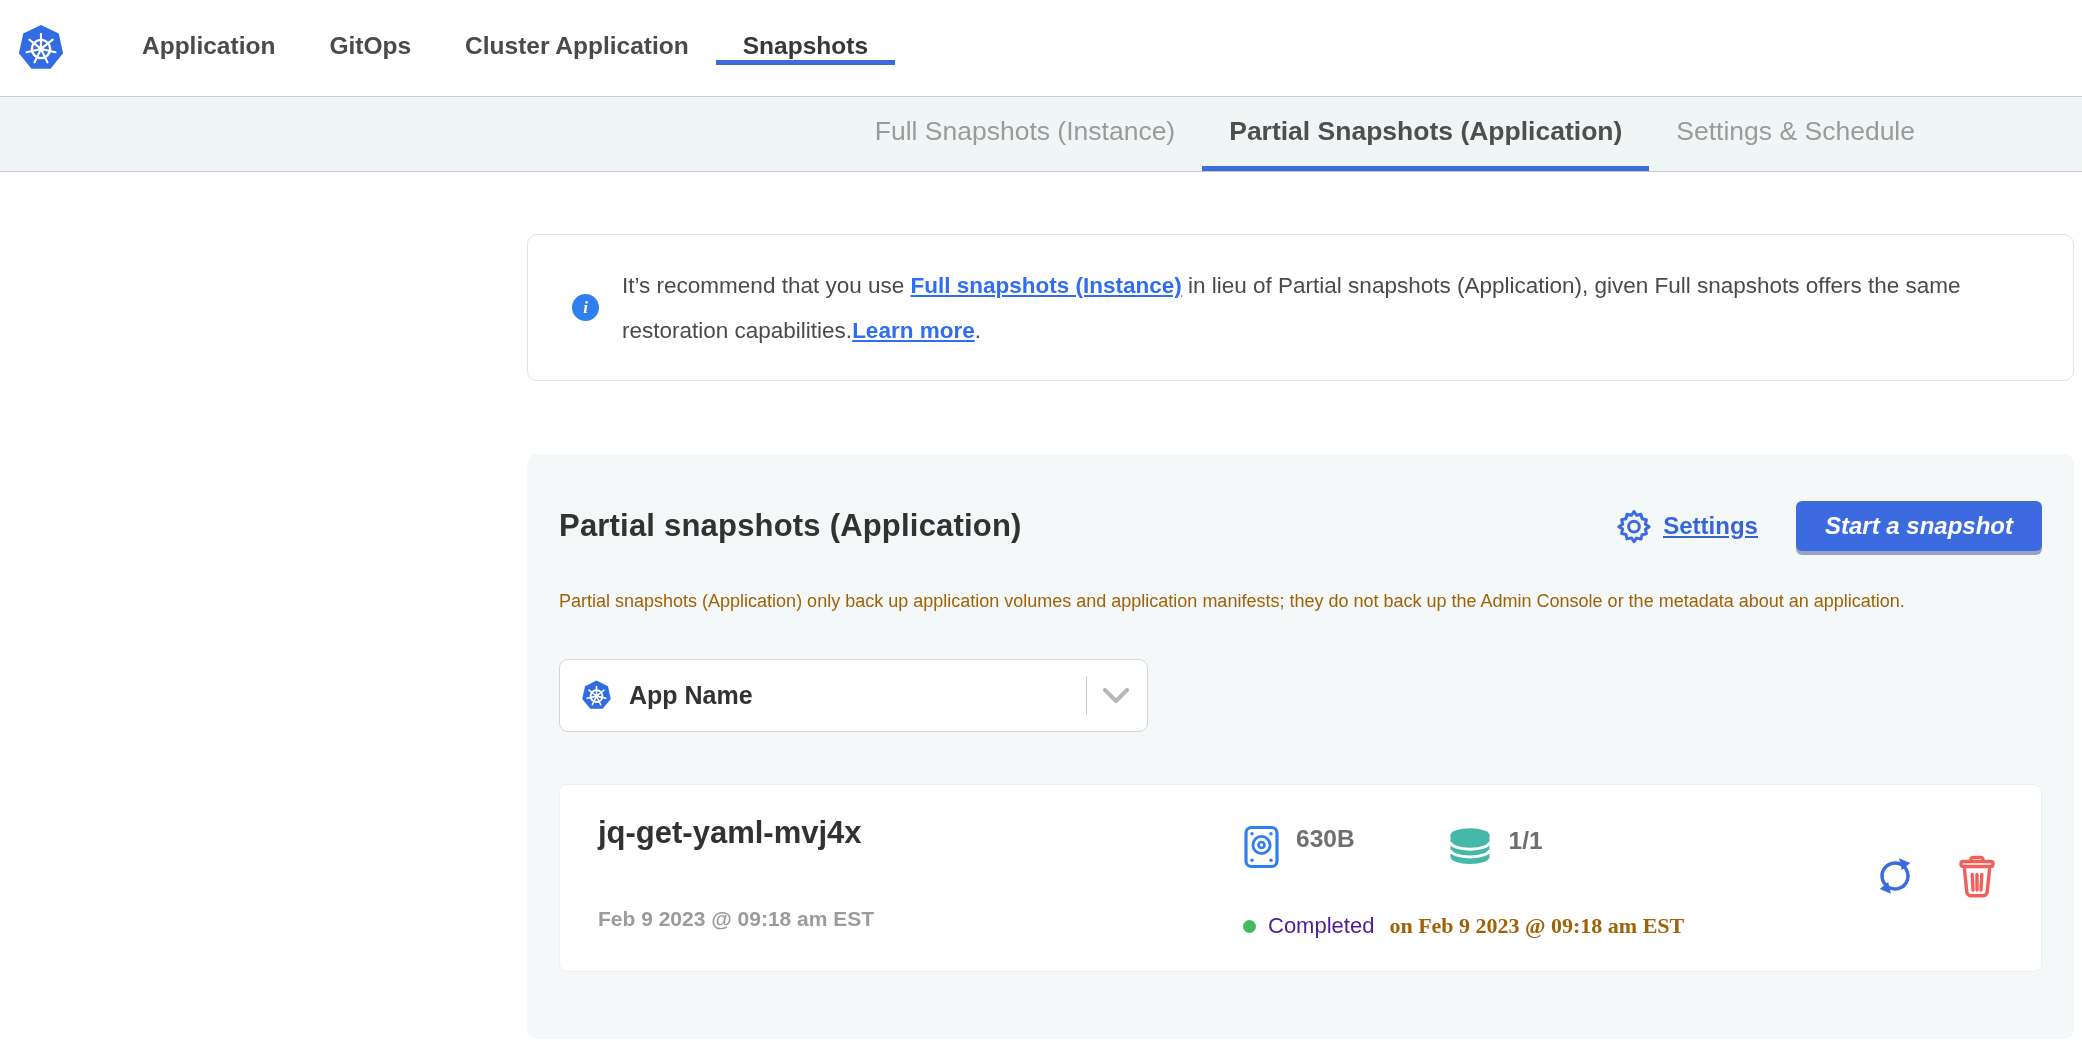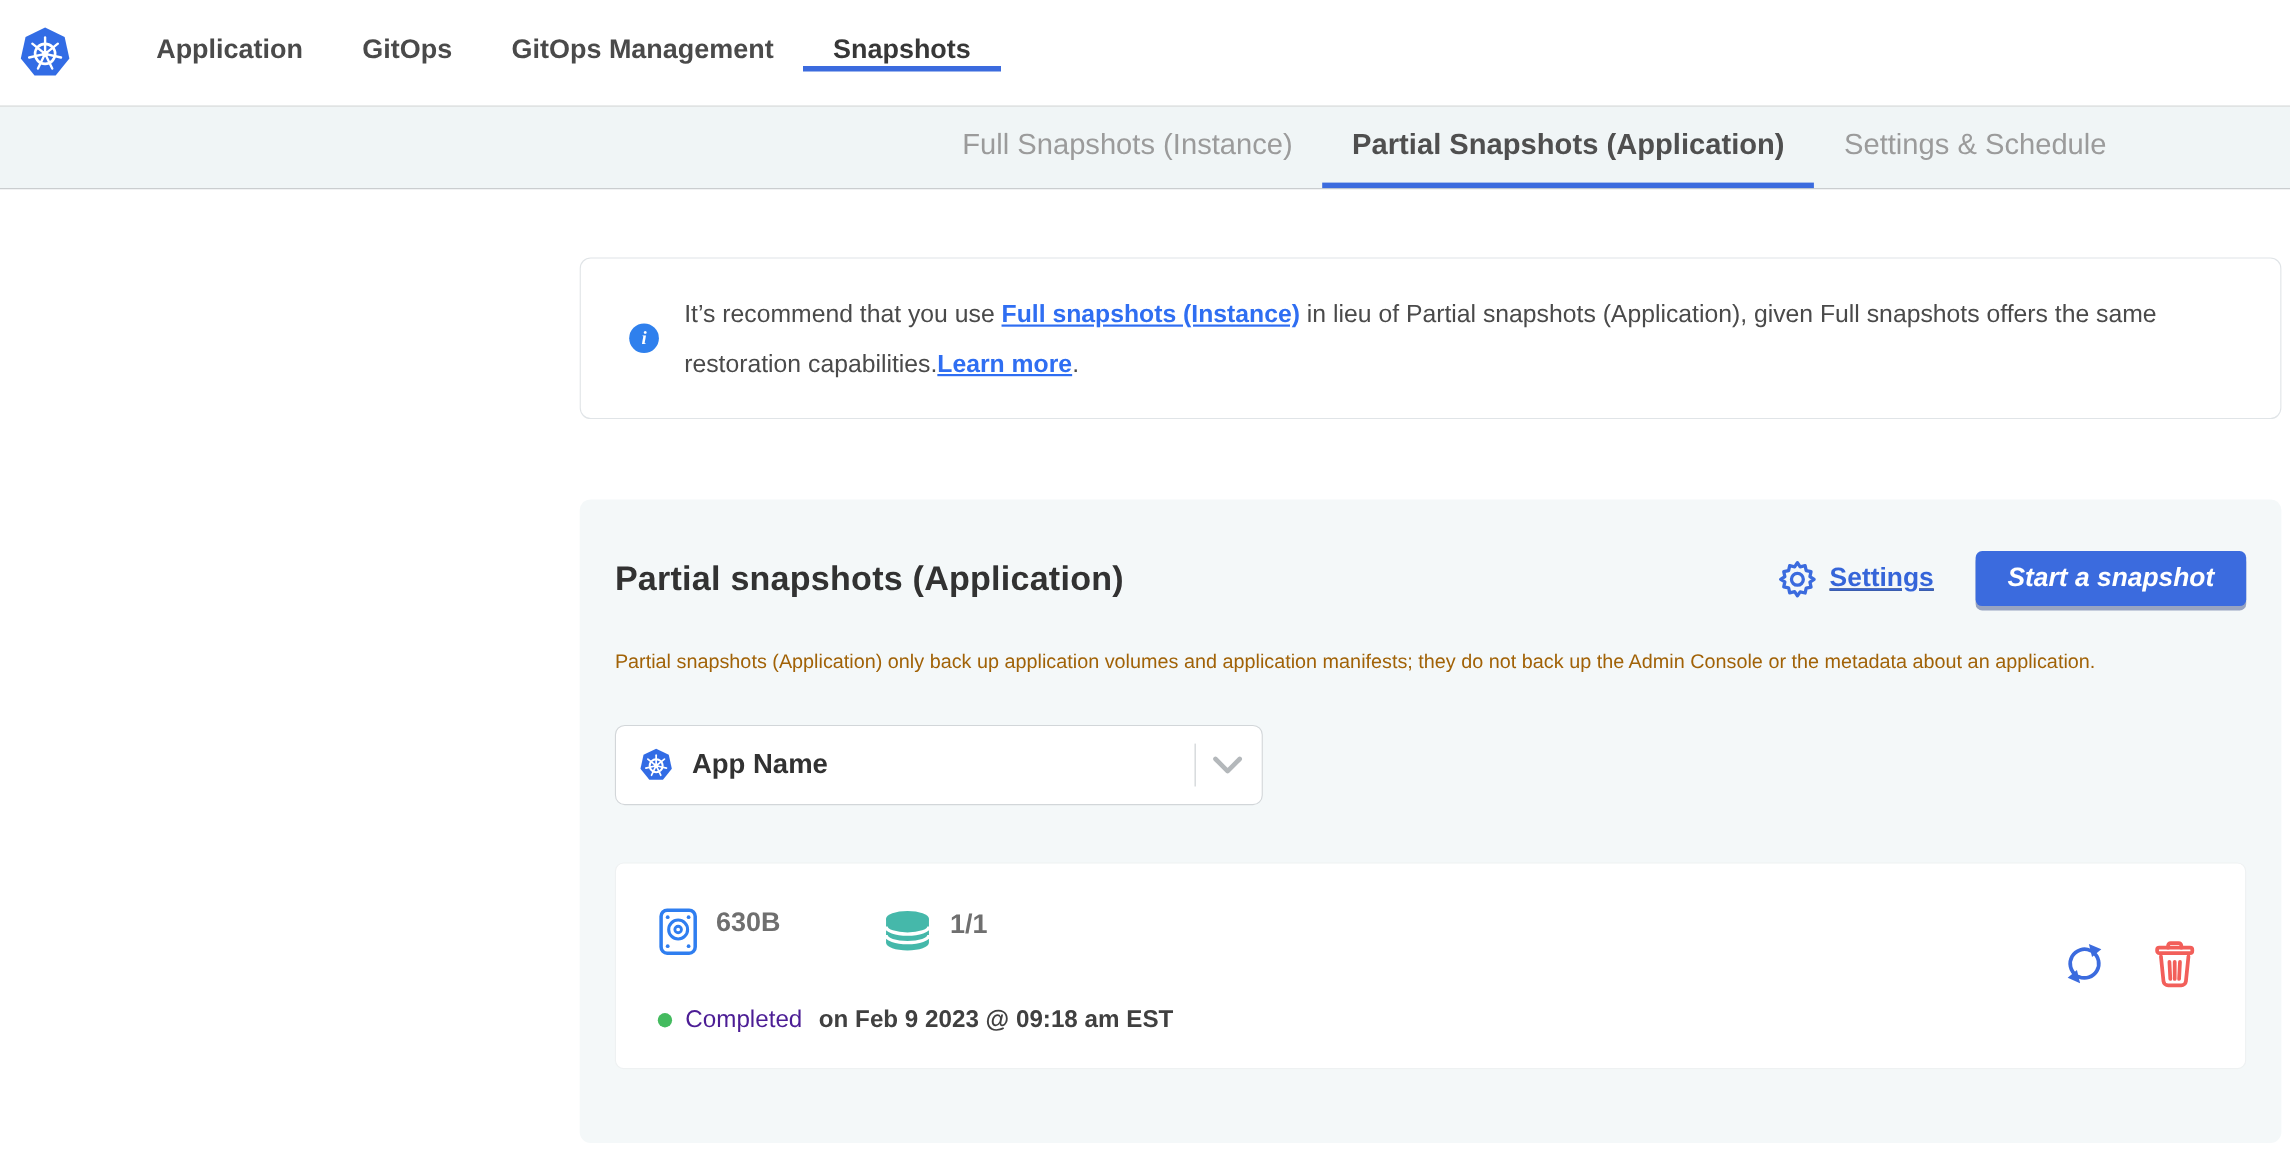--- a/index.html
+++ b/index.html
@@ -54,21 +54,21 @@
   .snap-name { margin:0; font-size:31px; line-height:36px; font-weight:800; color:#323232; }
   .snap-date { margin:56px 0 0; font-size:21px; font-weight:700; color:#9b9b9b; }
   .snap-mid { padding-top:40px; }
   .stats-row { display:flex; align-items:center; gap:92px; }
   .stat { display:flex; align-items:flex-start; gap:16px; }
   .stat-icon { display:block; }
   .stat-val { font-size:24.5px; font-weight:700; color:#6f6f6f; }
   .status-row { margin-top:40px; display:flex; align-items:center; gap:12px; font-size:22px; }
   .dot { width:13px; height:13px; border-radius:50%; background:#44bb5f; flex:none; }
   .status-label { color:#4c1d95; }
-  .status-when { color:#404040; font-weight:700; margin-left:3px; }
+  .status-when { color:#a16207; font-weight:700; margin-left:3px;font-family:Liberation Serif, serif; }
   .snap-actions { margin-left:auto; align-self:center; display:flex; align-items:center; gap:40px; }
   .action-icon { display:block; cursor:pointer; }
 </style>
 </head>
 <body>
 
 <div class="screen">
 
   <header class="topnav">
     <span class="logo">
@@ -83,21 +83,21 @@
             <line x1="50" y1="52" x2="19.8" y2="58.9"></line>
           <line x1="50" y1="52" x2="25.8" y2="32.7"></line>
         </g>
         <circle cx="50" cy="52" r="19" fill="none" stroke="#fff" stroke-width="5"></circle>
         <circle cx="50" cy="52" r="6" fill="#fff"></circle>
       </svg>
     </span>
     <nav>
       <div class="nav-item">Application</div>
       <div class="nav-item">GitOps</div>
-      <div class="nav-item">GitOps Management</div>
+      <div class="nav-item">Cluster Application</div>
       <div class="nav-item active">Snapshots</div>
     </nav>
   </header>
 
   <div class="subnav">
     <div class="subtab">Full Snapshots (Instance)</div>
     <div class="subtab active">Partial Snapshots (Application)</div>
     <div class="subtab">Settings &amp; Schedule</div>
   </div>
 
@@ -147,20 +147,24 @@
         <span class="app-label">App Name</span>
         <span class="select-divider"></span>
         <span class="chev">
           <svg width="30" height="22" viewBox="0 0 30 22">
             <polyline points="4,5 15,16 26,5" fill="none" stroke="#b4b8bb" stroke-width="4.2" stroke-linecap="round" stroke-linejoin="round"></polyline>
           </svg>
         </span>
       </div>
 
       <div class="snap-card">
+        <div class="snap-left">
+          <h2 class="snap-name">jq-get-yaml-mvj4x</h2>
+          <p class="snap-date">Feb 9 2023 @ 09:18 am EST</p>
+        </div>
         <div class="snap-mid">
           <div class="stats-row">
             <div class="stat">
               <span class="stat-icon">
                 <svg width="37" height="44" viewBox="0 0 37 44">
                   <rect x="3" y="2.5" width="31" height="39" rx="5.5" fill="#fff" stroke="#2f7ef0" stroke-width="3.2"></rect>
                   <circle cx="18.5" cy="20" r="8.6" fill="none" stroke="#2f7ef0" stroke-width="2.8"></circle>
                   <circle cx="18.5" cy="20" r="3" fill="none" stroke="#2f7ef0" stroke-width="2.6"></circle>
                   <g fill="#2f7ef0">
                     <circle cx="9" cy="8.8" r="1.7"></circle>

